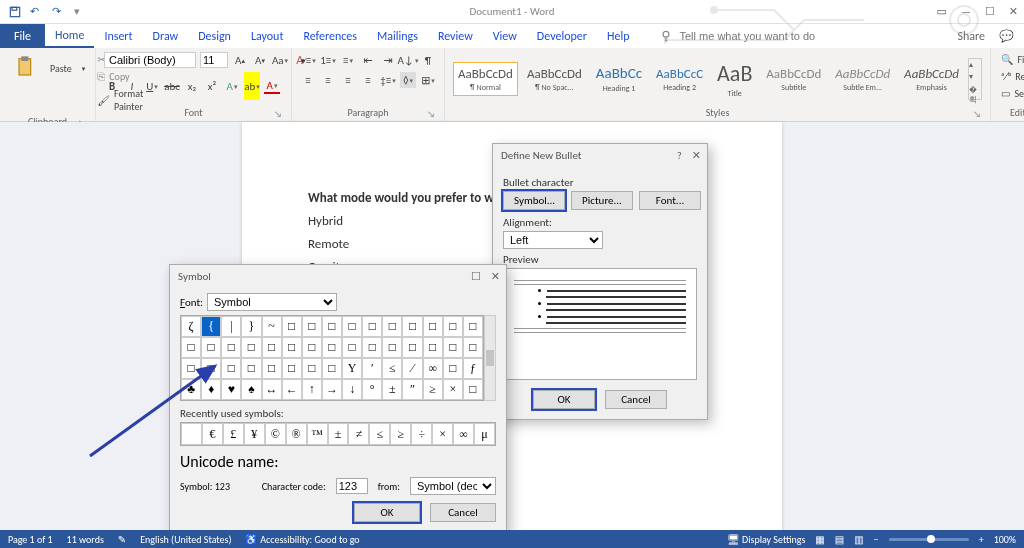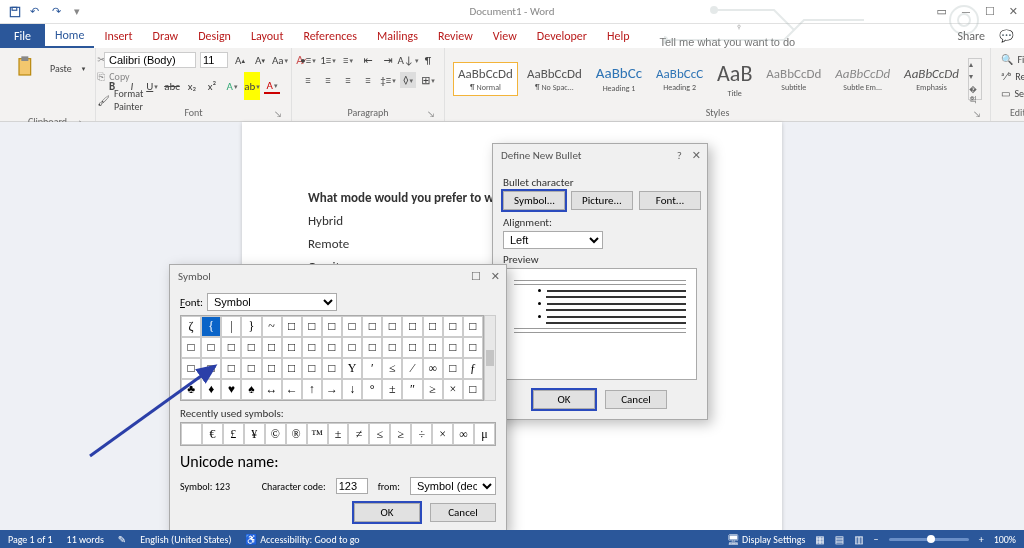--- a/index.html
+++ b/index.html
@@ -8,23 +8,23 @@
 
 .titlebar { height:24px; background:#fff; display:flex; align-items:center; position:relative; border-bottom:1px solid #e1e1e1; }
 .titlebar .qat { display:flex; gap:8px; padding-left:8px; align-items:center; }
 .titlebar .qat .ico { width:14px; height:14px; color:#2b579a; }
 .titlebar .doc-title { position:absolute; left:50%; transform:translateX(-50%); color:#888; font-size:11px; }
 .titlebar .win-ctl { position:absolute; right:6px; display:flex; gap:14px; color:#666; font-size:11px; }
 
 
 .tabs { height:24px; background:#fff; display:flex; align-items:stretch; }
 .tabs .file { background:#2b579a; color:#fff; padding:0 14px; display:flex; align-items:center; font-size:12px; }
-.tabs .tab { padding:0 10px; display:flex; align-items:center; color:#b91c1c; font-size:12px; cursor:pointer; }
+.tabs .tab { padding:0 10px; display:flex; align-items:center; color:#1d4ed8; font-size:12px; cursor:pointer; }
 .tabs .tab.active { color:#2b579a; border-bottom:2px solid #2b579a; }
-.tabs .tell { display:flex; align-items:center; gap:6px; color:#888; margin-left:20px;flex-direction:column; }
+.tabs .tell { display:flex; align-items:center; gap:6px; color:#888; margin-left:20px; }
 .tabs .tell input { border:none; outline:none; font-size:11px; width:160px; }
 .tabs .right { margin-left:auto; display:flex; gap:14px; padding-right:10px; color:#666; align-items:center; font-size:12px; }
 
 
 .ribbon { height:74px; background:#f3f2f1; display:flex; border-bottom:1px solid #d4d4d4; }
 .group { border-right:1px solid #e1e1e1; padding:4px 8px 2px 8px; display:flex; flex-direction:column; position:relative; }
 .group-body { flex:1; display:flex; gap:6px; align-items:flex-start; }
 .group-label { text-align:center; font-size:10px; color:#666; padding-top:1px; position:relative; }
 .group-label .launcher { position:absolute; right:0; bottom:1px; width:10px; height:10px; color:#888; font-size:9px; }
 .bigbtn { display:flex; flex-direction:row; align-items:center; gap:10px; padding:2px 4px; font-size:10px; color:#444; }

